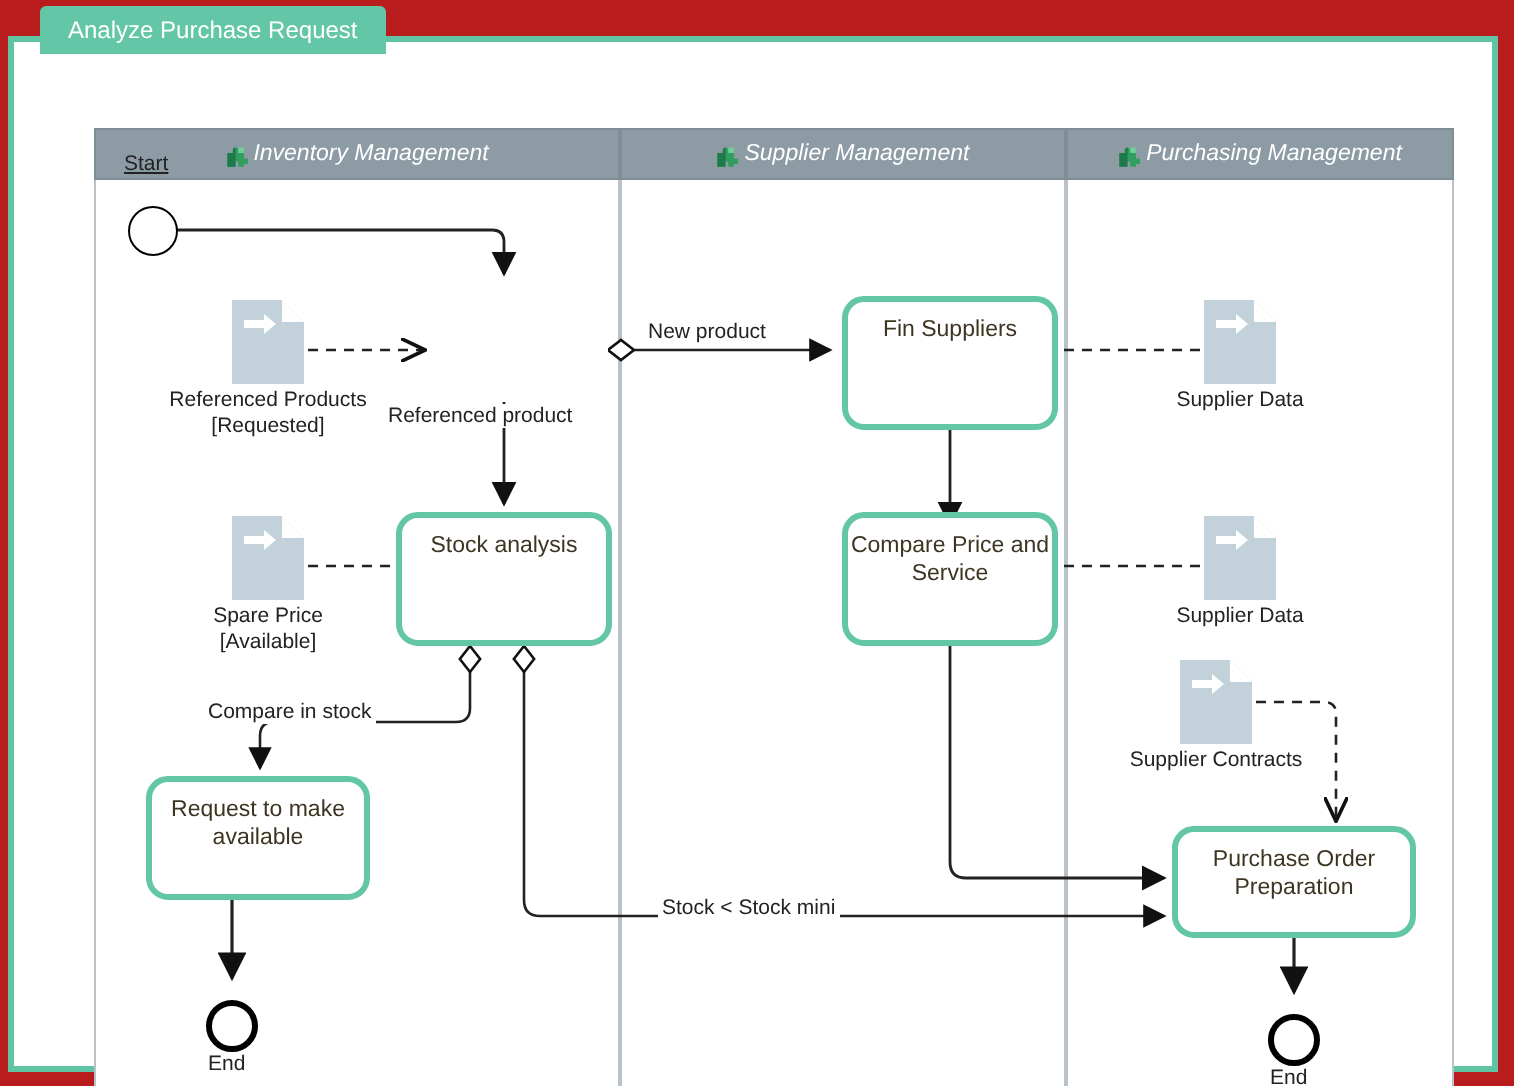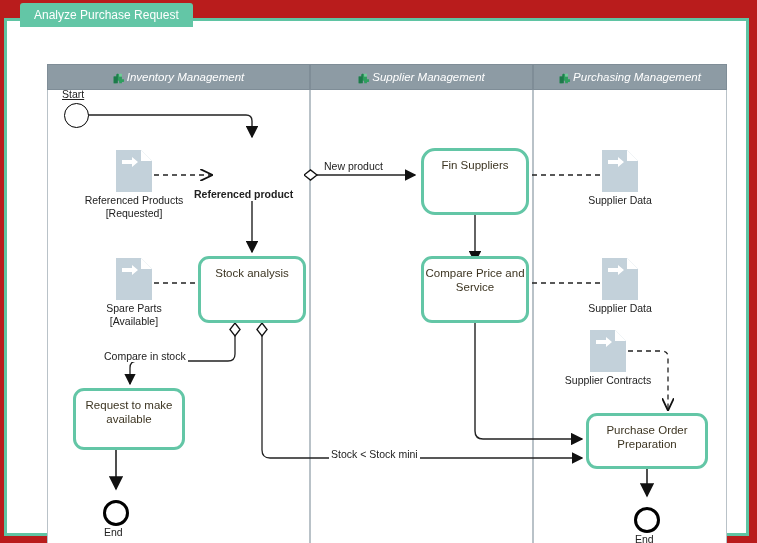--- a/index.html
+++ b/index.html
@@ -160,33 +160,33 @@
 
 
       <div class="task" style="left:151px;top:192px;width:108px;height:67px;">
         <span>Stock analysis</span>
       </div>
 
       <div class="task" style="left:26px;top:324px;width:112px;height:62px;">
         <span>Request to make available</span>
       </div>
 
-      <div class="task" style="left:374px;top:84px;width:108px;height:67px;border-radius:14px;">
+      <div class="task" style="left:374px;top:84px;width:108px;height:67px;">
         <span>Fin Suppliers</span>
       </div>
 
       <div class="task" style="left:374px;top:192px;width:108px;height:67px;">
         <span>Compare Price and Service</span>
       </div>
 
       <div class="task" style="left:539px;top:349px;width:122px;height:56px;">
         <span>Purchase Order Preparation</span>
       </div>
 
-      <div class="ev-label" style="left:15px;top:24px;text-decoration:underline;">Start</div>
+      <div class="ev-label" style="left:15px;top:12px;text-decoration:underline;">Start</div>
       <div class="event start" style="left:17px;top:39px;width:25px;height:25px;"></div>
 
       <div class="event end" style="left:56px;top:436px;width:26px;height:26px;"></div>
       <div class="ev-label" style="left:57px;top:462px;">End</div>
 
       <div class="event end" style="left:587px;top:443px;width:26px;height:26px;"></div>
       <div class="ev-label" style="left:588px;top:469px;">End</div>
 
       <div class="dobj" style="left:67px;top:84px;width:40px;height:46px;">
         <svg width="40" height="46" viewBox="0 0 40 46">
@@ -200,21 +200,21 @@
         </div>
       </div>
 
       <div class="dobj" style="left:67px;top:192px;width:40px;height:46px;">
         <svg width="40" height="46" viewBox="0 0 40 46">
           <path d="M2,2 H27 L38,13 V44 H2 Z" fill="#c3d1da"></path>
           <path d="M27,2 L38,13 H27 Z" fill="#ffffff"></path>
           <path d="M8,12 h10 v-3 l6,5 -6,5 v-3 h-10 z" fill="#ffffff"></path>
         </svg>
         <div class="lbl">
-          <div>Spare Parts</div>
+          <div>Spare Price</div>
           <div>[Available]</div>
         </div>
       </div>
 
       <div class="dobj" style="left:553px;top:84px;width:40px;height:46px;">
         <svg width="40" height="46" viewBox="0 0 40 46">
           <path d="M2,2 H27 L38,13 V44 H2 Z" fill="#c3d1da"></path>
           <path d="M27,2 L38,13 H27 Z" fill="#ffffff"></path>
           <path d="M8,12 h10 v-3 l6,5 -6,5 v-3 h-10 z" fill="#ffffff"></path>
         </svg>
@@ -232,20 +232,20 @@
 
       <div class="dobj" style="left:541px;top:264px;width:40px;height:46px;">
         <svg width="40" height="46" viewBox="0 0 40 46">
           <path d="M2,2 H27 L38,13 V44 H2 Z" fill="#c3d1da"></path>
           <path d="M27,2 L38,13 H27 Z" fill="#ffffff"></path>
           <path d="M8,12 h10 v-3 l6,5 -6,5 v-3 h-10 z" fill="#ffffff"></path>
         </svg>
         <div class="lbl">Supplier Contracts</div>
       </div>
 
-      <div class="flbl" style="left:145px;top:124px;font-weight:bold;">Referenced product</div>
+      <div class="flbl" style="left:145px;top:138px;">Referenced product</div>
       <div class="flbl" style="left:275px;top:96px;">New product</div>
       <div class="flbl" style="left:55px;top:286px;">Compare in stock</div>
       <div class="flbl" style="left:282px;top:384px;">Stock &lt; Stock mini</div>
 
     </div>
   </div>
 </div>
 
 </body></html>

